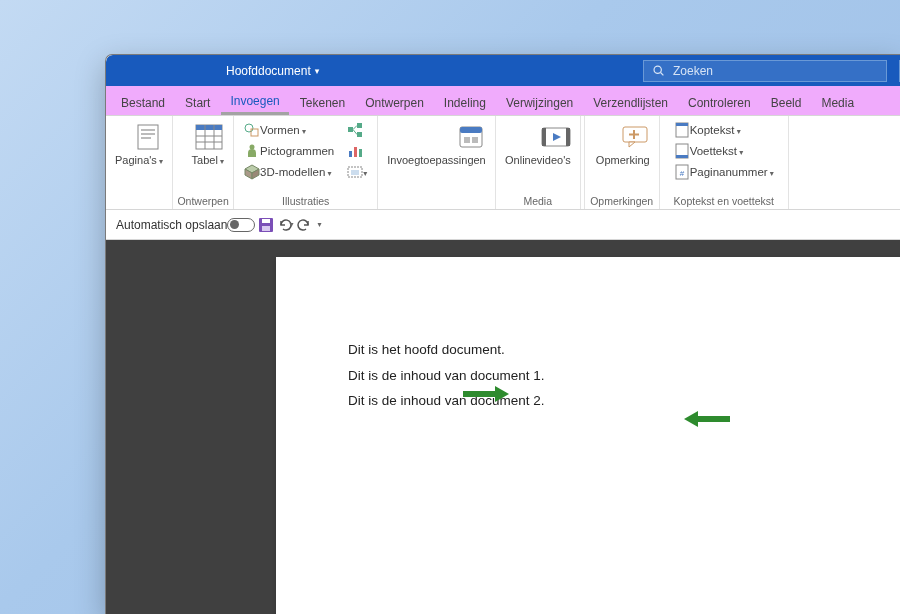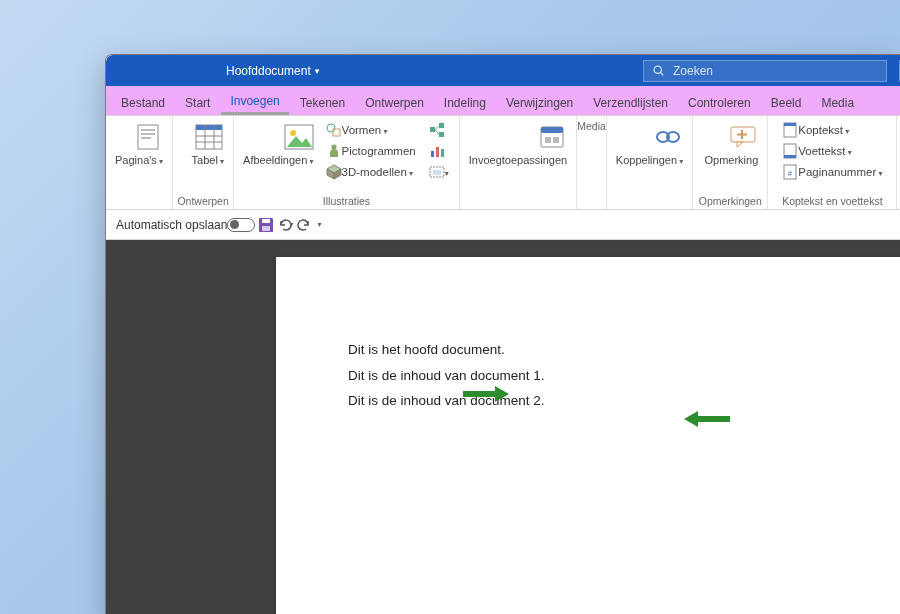--- a/index.html
+++ b/index.html
@@ -176,30 +176,20 @@
               </svg>
           </span>
           <span class="lbl caret">Tabel</span>
         </div>
       </div>
       <div class="group-label">Ontwerpen</div>
     </div>
 
     <div class="group">
       <div class="group-body">
-        <div class="big-btn">
-          <span class="ico">
-            <svg width="30" height="26" viewBox="0 0 30 26">
-                <rect x="1" y="1" width="28" height="24" fill="#fff" stroke="#888"></rect>
-                <circle cx="9" cy="9" r="3" fill="#f4c430"></circle>
-                <polygon points="3,23 12,12 18,19 22,14 28,23" fill="#6bbf6b"></polygon>
-              </svg>
-          </span>
-          <span class="lbl caret">Afbeeldingen</span>
-        </div>
         <div class="stack">
           <div class="small-btn">
             <span class="mini-ico">
                 <svg width="16" height="16" viewBox="0 0 16 16">
                   <circle cx="5" cy="6" r="4" fill="none" stroke="#5a8"></circle>
                   <rect x="7" y="7" width="7" height="7" fill="none" stroke="#c96"></rect>
                 </svg>
               </span>
             <span class="caret">Vormen</span>
           </div>
@@ -269,35 +259,37 @@
                 <rect x="15" y="13" width="6" height="6" fill="#bbb"></rect>
               </svg>
           </span>
           <span class="lbl">Invoegtoepassingen</span>
         </div>
       </div>
       <div class="group-label">&nbsp;</div>
     </div>
 
     <div class="group">
+      <div class="group-body">
+        <div class="big-btn" style="min-width:70px">
+          <span class="ico">
+            <svg width="30" height="24" viewBox="0 0 30 24">
+                <rect x="1" y="3" width="28" height="18" rx="2" fill="#fff" stroke="#888"></rect>
+                <rect x="1" y="3" width="4" height="18" fill="#666"></rect>
+                <rect x="25" y="3" width="4" height="18" fill="#666"></rect>
+                <polygon points="12,8 20,12 12,16" fill="#4a7bc2"></polygon>
+              </svg>
+          </span>
+          <span class="lbl">Onlinevideo's</span>
+        </div>
+      </div>
       <div class="group-label">Media</div>
     </div>
 
     <div class="group">
-      <div class="group-body">
-        <div class="big-btn" style="min-width:64px">
-          <span class="ico">
-            <svg width="28" height="20" viewBox="0 0 28 20">
-                <ellipse cx="9" cy="10" rx="6" ry="5" fill="none" stroke="#4a7bc2" stroke-width="2"></ellipse>
-                <ellipse cx="19" cy="10" rx="6" ry="5" fill="none" stroke="#4a7bc2" stroke-width="2"></ellipse>
-              </svg>
-          </span>
-          <span class="lbl caret">Koppelingen</span>
-        </div>
-      </div>
       <div class="group-label">&nbsp;</div>
     </div>
 
     <div class="group">
       <div class="group-body">
         <div class="big-btn" style="min-width:60px">
           <span class="ico">
             <svg width="28" height="24" viewBox="0 0 28 24">
                 <rect x="2" y="2" width="24" height="15" rx="2" fill="#fff" stroke="#c96"></rect>
                 <polygon points="8,17 8,22 14,17" fill="#fff" stroke="#c96"></polygon>

